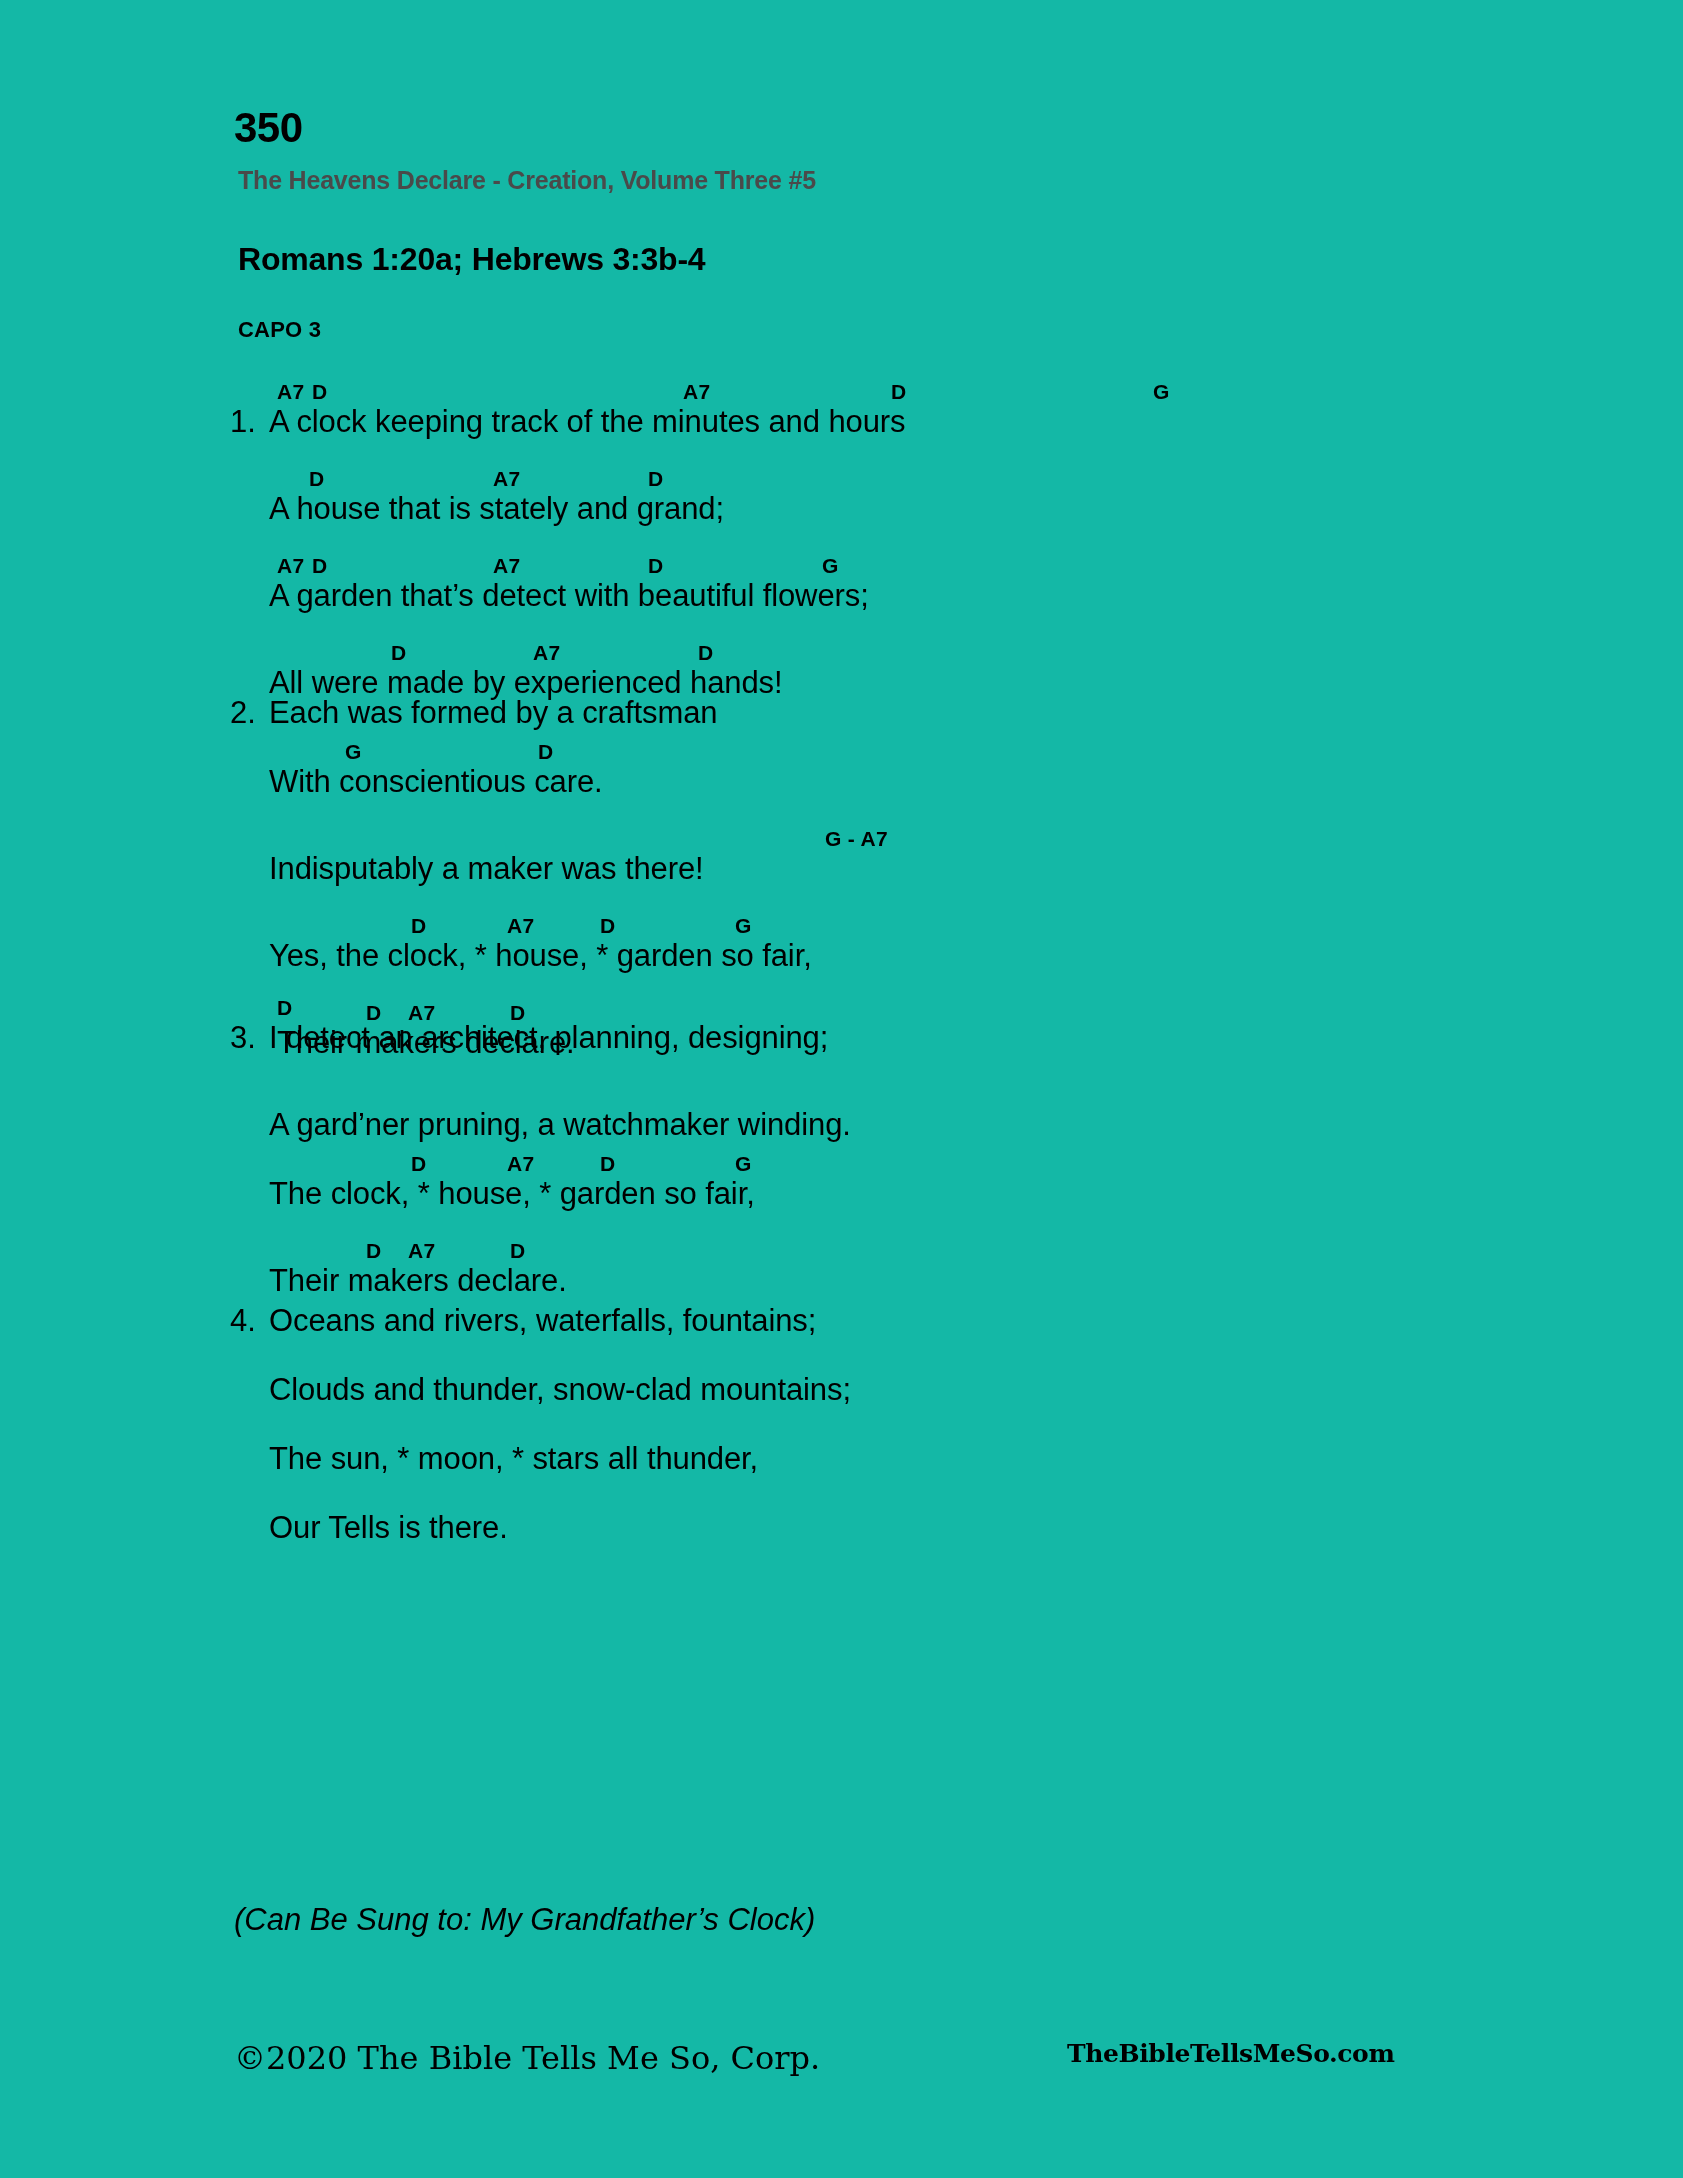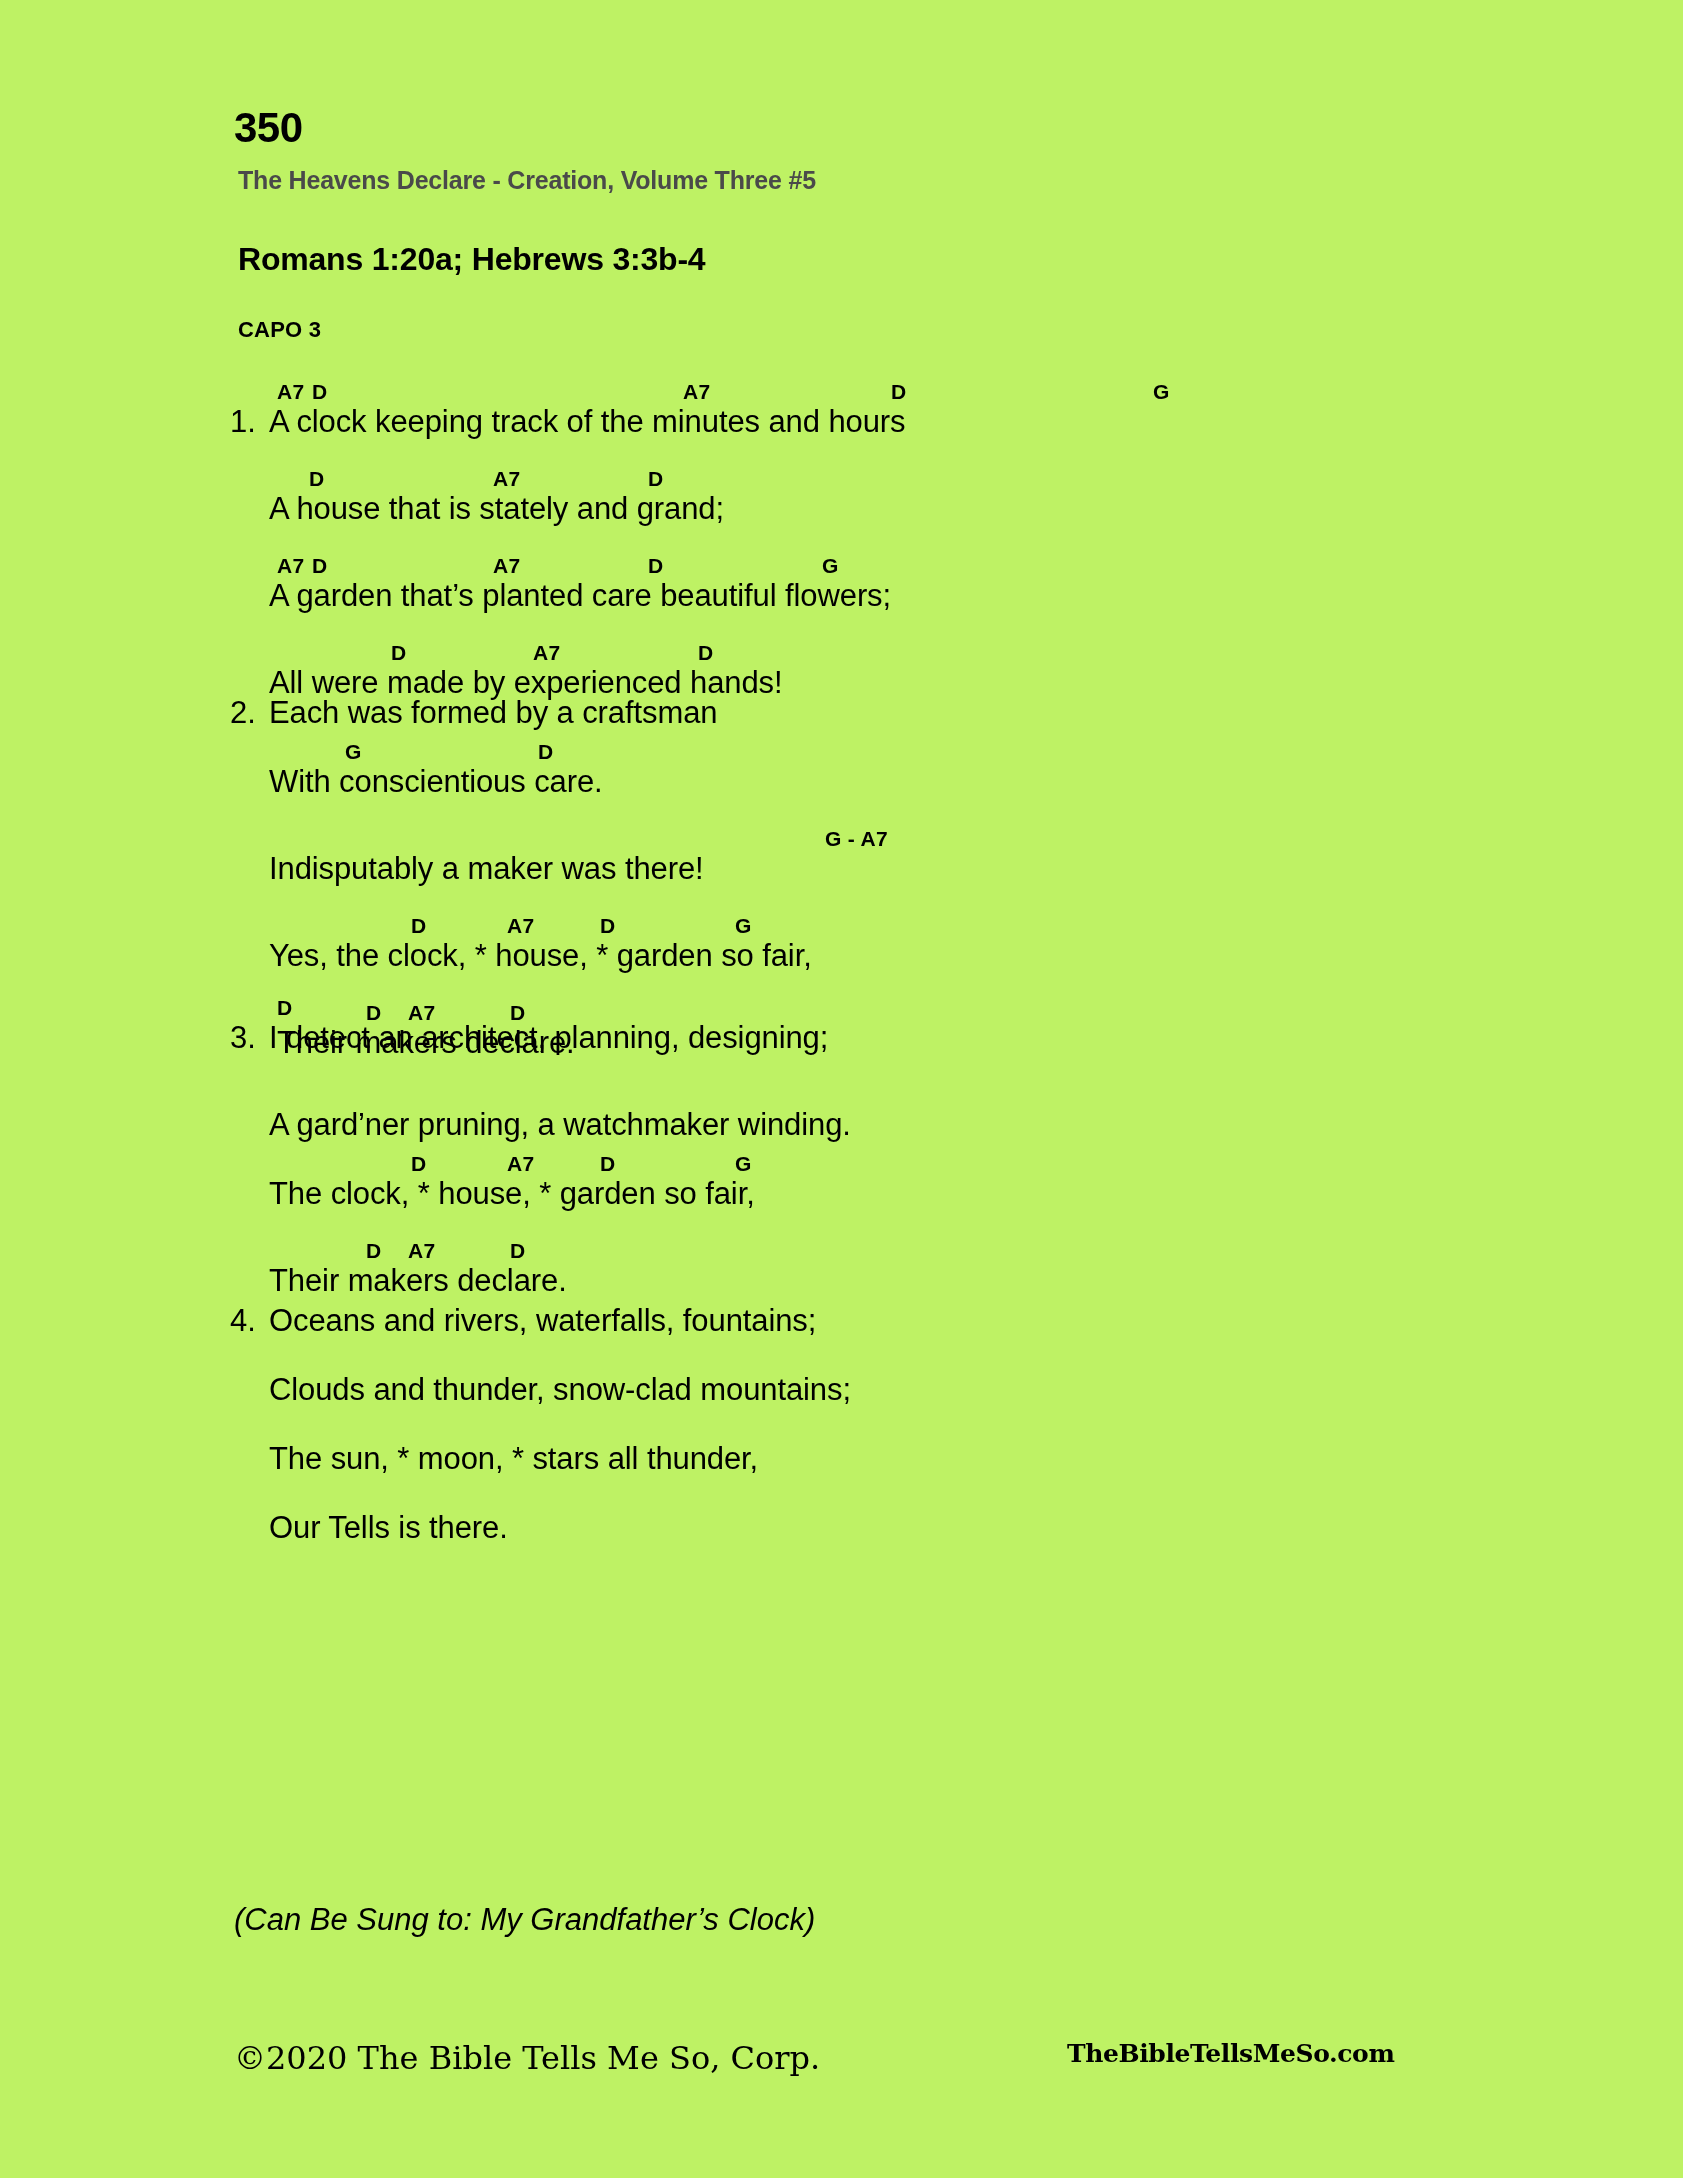--- a/index.html
+++ b/index.html
@@ -12,21 +12,21 @@
     height: 2178px;
     font-family: "Liberation Sans", sans-serif;
     color: #000000;
     position: relative;
     overflow: hidden;
   }
   .page {
     position: relative;
     width: 1683px;
     height: 2178px;
-    background: #bef264;
+    background: #14b8a6;
   }
 
   
   .hymn-number {
     position: absolute;
     left: 234px;
     top: 107px;
     font-size: 42px;
     font-weight: bold;
     letter-spacing: -0.5px;
@@ -187,21 +187,21 @@
         </div>
         <div class="line">
           <div class="chordrow">
             <span class="chord" style="left: 277px;">A7</span>
             <span class="chord" style="left: 312px;">D</span>
             <span class="chord" style="left: 493px;">A7</span>
             <span class="chord" style="left: 648px;">D</span>
             <span class="chord" style="left: 822px;">G</span>
           </div>
           <div class="lyricrow">
-            <span class="lyric">A garden that’s planted care beautiful flowers;</span>
+            <span class="lyric">A garden that’s detect with beautiful flowers;</span>
           </div>
         </div>
         <div class="line">
           <div class="chordrow">
             <span class="chord" style="left: 391px;">D</span>
             <span class="chord" style="left: 533px;">A7</span>
             <span class="chord" style="left: 698px;">D</span>
           </div>
           <div class="lyricrow">
             <span class="lyric">All were made by experienced hands!</span>

